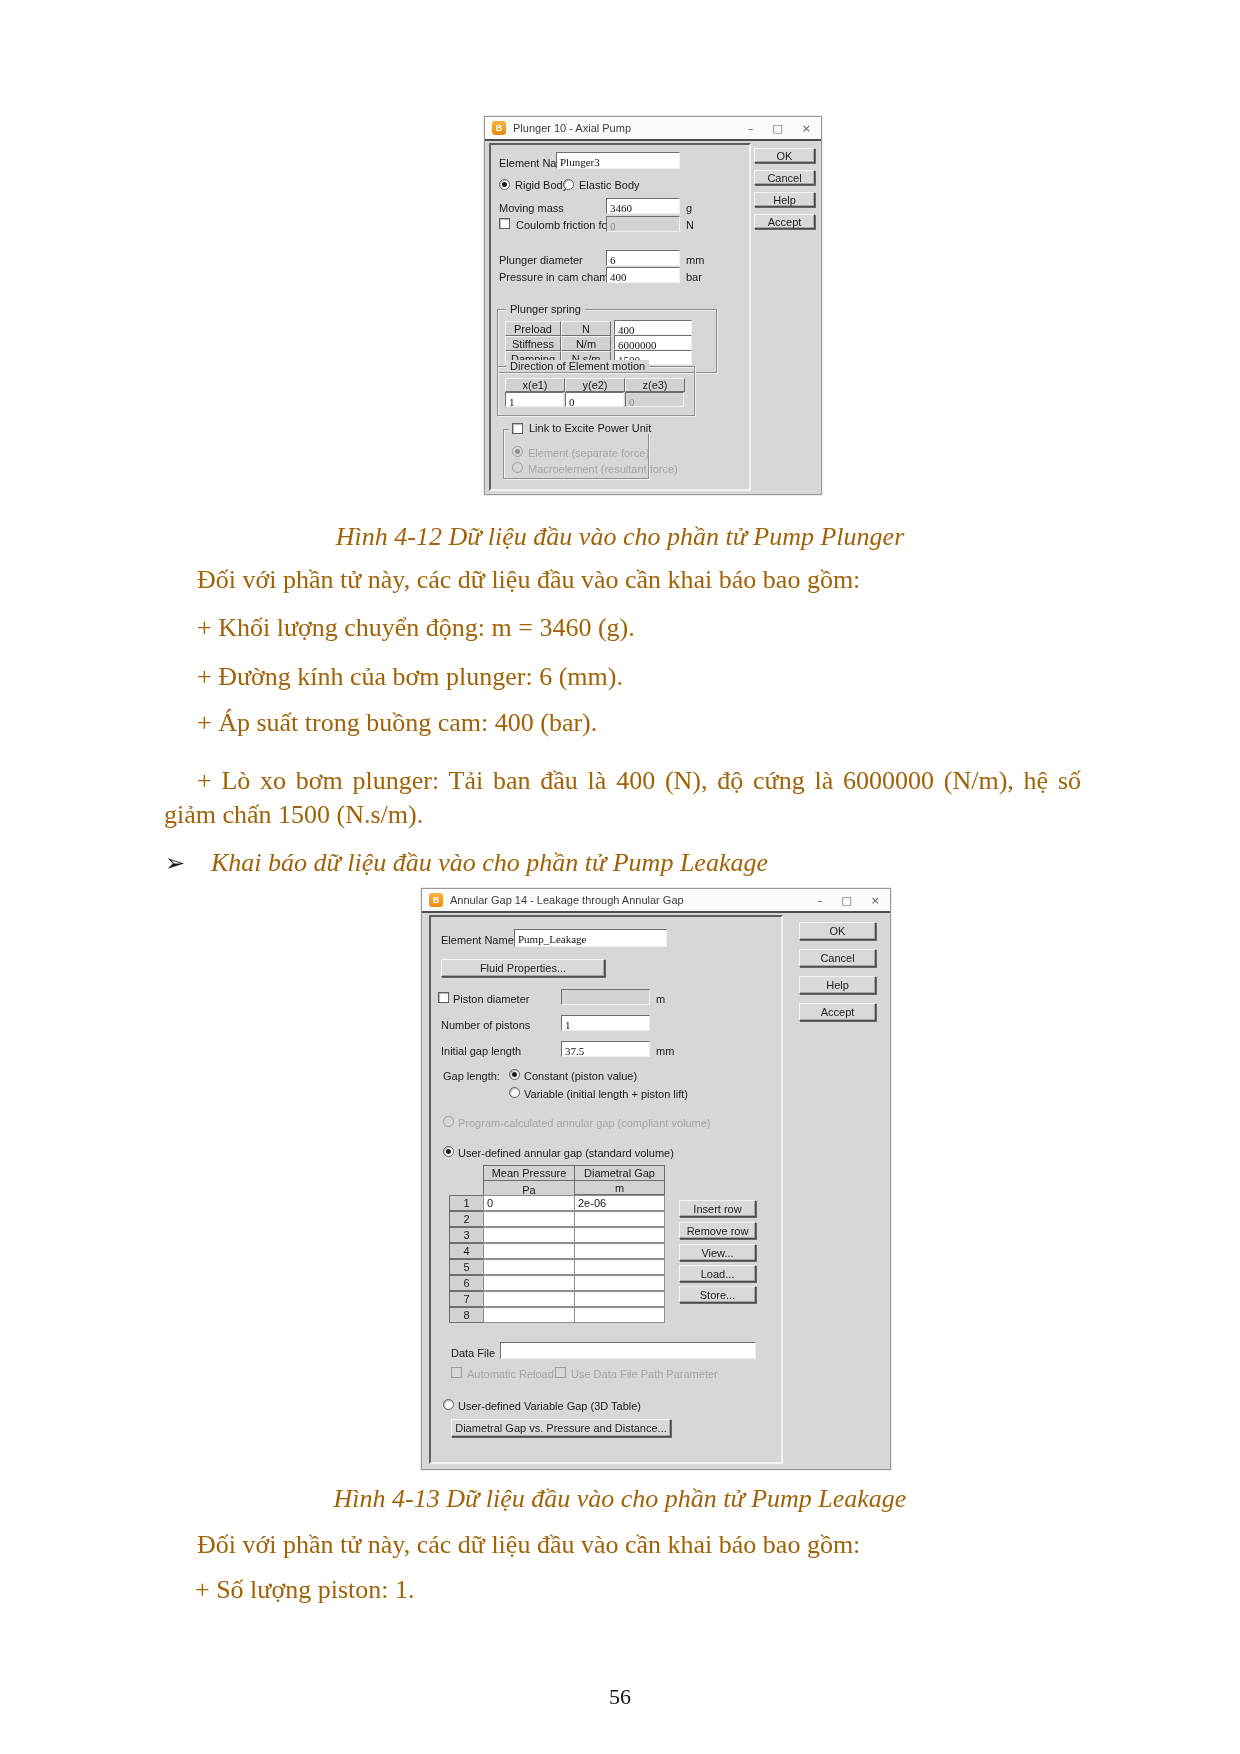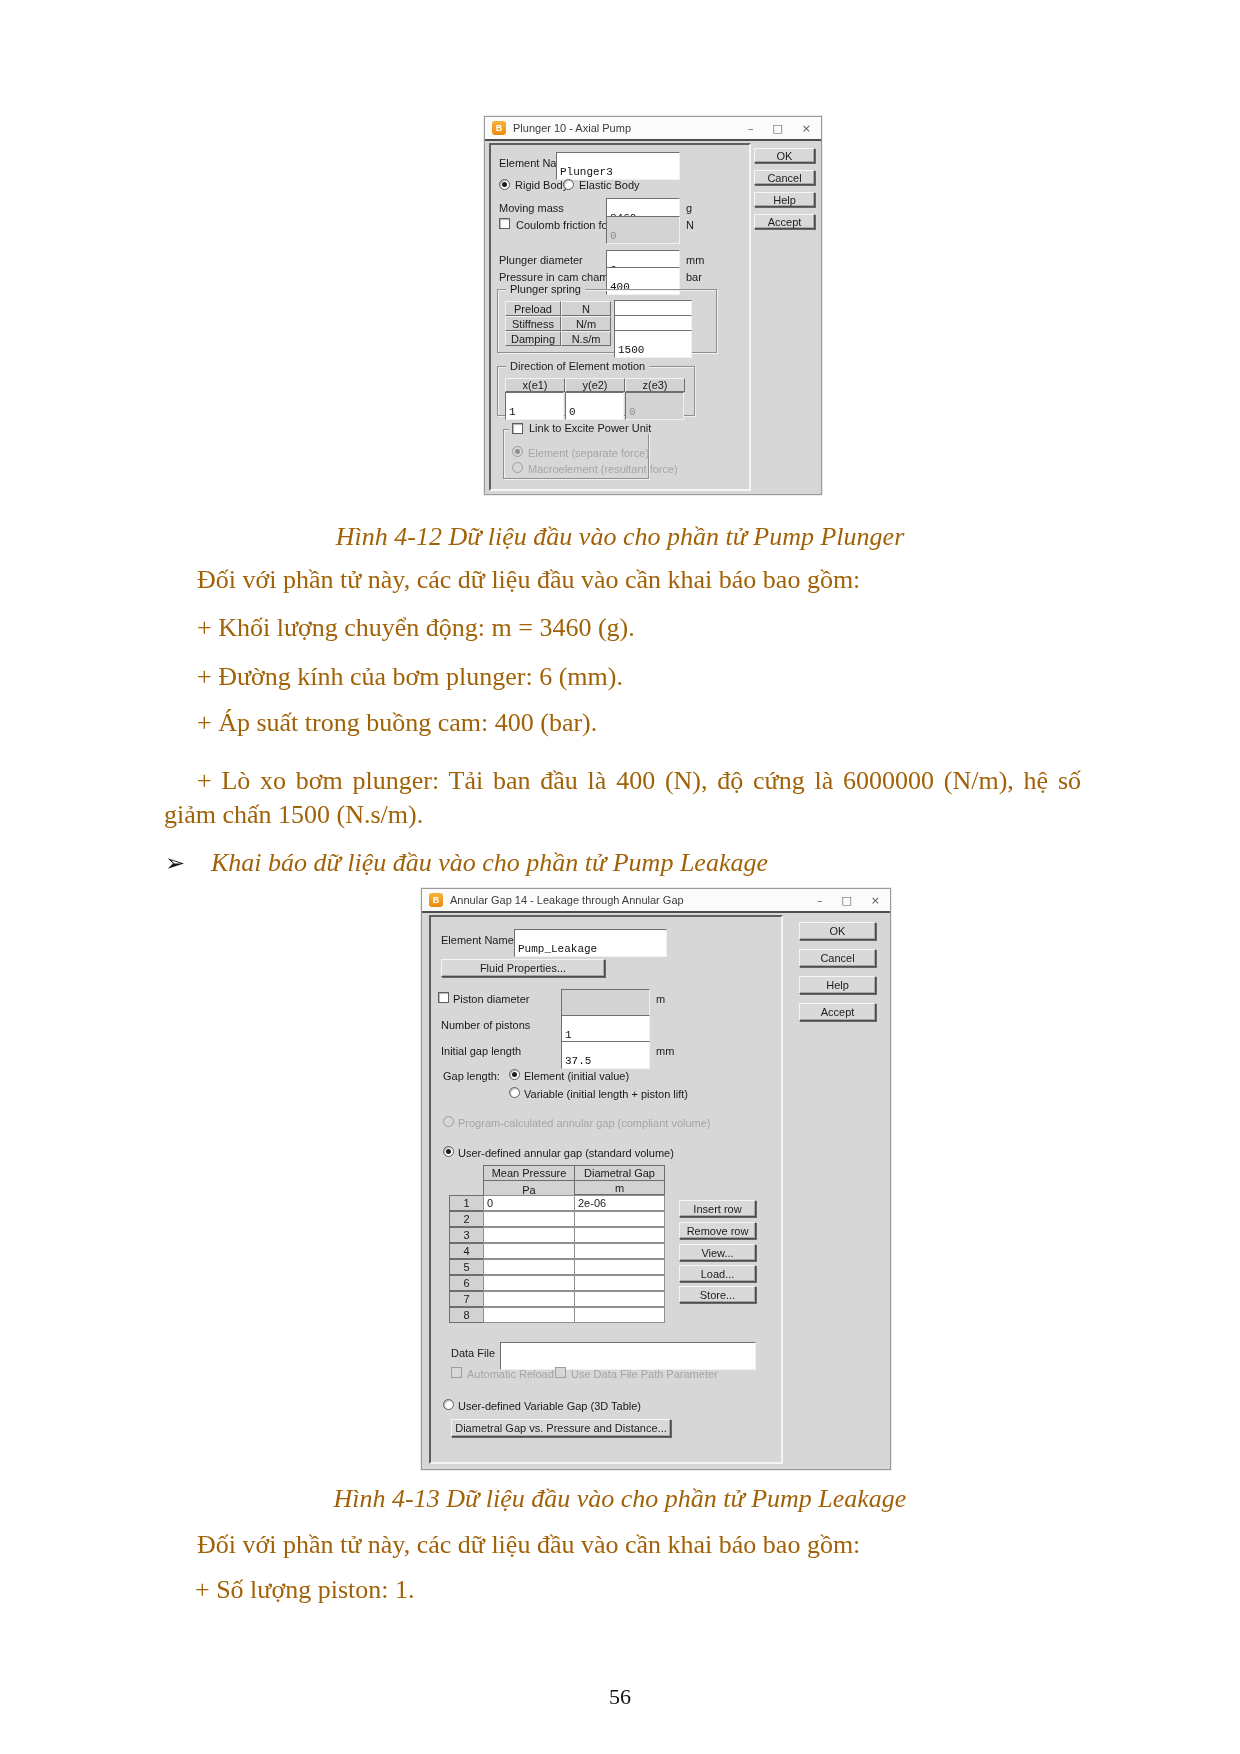--- a/index.html
+++ b/index.html
@@ -27,21 +27,21 @@
                   color:#5a5a5a; font-size:11px; font-family:"DejaVu Sans", sans-serif; }
   .win-controls span { cursor:default; }
 
   .panel { position:absolute; border-top:2px solid #5f5f5f; border-left:2px solid #5f5f5f;
            border-right:2px solid #f4f4f4; border-bottom:2px solid #f4f4f4; }
 
   .lbl { position:absolute; white-space:nowrap; line-height:12px; }
   .lbl.dis { color:#a5a5a5; }
 
   .inp { position:absolute; background:#ffffff; border:1px solid; border-color:#6f6f6f #f0f0f0 #f0f0f0 #6f6f6f;
-         font-family:Liberation Mono, monospace; font-size:11px; line-height:13px; padding:13px 3px; color:#111;
+         font-family:Liberation Serif, serif; font-size:11px; line-height:13px; padding:3px 3px; color:#111;
          white-space:nowrap; overflow:hidden; }
   .inp.dis { background:#d3d3d3; color:#8e8e8e; }
 
   .btn95 { position:absolute; background:#d9d9d9; border:1px solid; border-color:#f5f5f5 #4c4c4c #4c4c4c #f5f5f5;
            box-shadow:1px 1px 0 rgba(45,45,45,.65), inset -1px -1px 0 #a8a8a8;
            display:flex; align-items:center; justify-content:center; text-align:center;
            font-family:"Liberation Sans", sans-serif; font-size:11px; color:#1c1c1c; cursor:default; white-space:nowrap; }
 
   .grp { position:absolute; border:1px solid #8f8f8f; box-shadow:1px 1px 0 #f0f0f0, inset 1px 1px 0 #f0f0f0; }
   .legend { top:-7px; left:8px; background:#d7d7d7; padding:0 4px; }
@@ -96,21 +96,21 @@
   <span class="lbl" style="left:201px;top:102px">N</span>
 
   <span class="lbl" style="left:14px;top:137px">Plunger diameter</span>
   <span class="inp" style="left:121px;top:133px;width:74px;height:16px">6</span>
   <span class="lbl" style="left:201px;top:137px">mm</span>
 
   <span class="lbl" style="left:14px;top:154px">Pressure in cam chamber</span>
   <span class="inp" style="left:121px;top:150px;width:74px;height:16px">400</span>
   <span class="lbl" style="left:201px;top:154px">bar</span>
 
-  <div class="grp" style="left:12px;top:172px;width:220px;height:64px">
+  <div class="grp" style="left:12px;top:192px;width:220px;height:64px">
     <span class="lbl legend">Plunger spring</span>
     <span class="hcell" style="left:7px;top:11px;width:56px;height:15px">Preload</span>
     <span class="hcell" style="left:63px;top:11px;width:50px;height:15px">N</span>
     <span class="inp" style="left:116px;top:10px;width:78px;height:15px">400</span>
     <span class="hcell" style="left:7px;top:26px;width:56px;height:15px">Stiffness</span>
     <span class="hcell" style="left:63px;top:26px;width:50px;height:15px">N/m</span>
     <span class="inp" style="left:116px;top:25px;width:78px;height:15px">6000000</span>
     <span class="hcell" style="left:7px;top:41px;width:56px;height:15px">Damping</span>
     <span class="hcell" style="left:63px;top:41px;width:50px;height:15px">N.s/m</span>
     <span class="inp" style="left:116px;top:40px;width:78px;height:15px">1500</span>
@@ -177,21 +177,21 @@
 
   <span class="lbl" style="left:19px;top:130px">Number of pistons</span>
   <span class="inp" style="left:139px;top:126px;width:89px;height:16px">1</span>
 
   <span class="lbl" style="left:19px;top:156px">Initial gap length</span>
   <span class="inp" style="left:139px;top:152px;width:89px;height:16px">37.5</span>
   <span class="lbl" style="left:234px;top:156px">mm</span>
 
   <span class="lbl" style="left:21px;top:181px">Gap length:</span>
   <span class="radio sel" style="left:87px;top:180px"></span>
-  <span class="lbl" style="left:102px;top:181px">Element (initial value)</span>
+  <span class="lbl" style="left:102px;top:181px">Constant (piston value)</span>
   <span class="radio" style="left:87px;top:198px"></span>
   <span class="lbl" style="left:102px;top:199px">Variable (initial length + piston lift)</span>
 
   <span class="radio dis" style="left:21px;top:227px"></span>
   <span class="lbl dis" style="left:36px;top:228px">Program-calculated annular gap (compliant volume)</span>
 
   <span class="radio sel" style="left:21px;top:257px"></span>
   <span class="lbl" style="left:36px;top:258px">User-defined annular gap (standard volume)</span>
 
   <span class="fcell" style="left:61px;top:276px;width:92px;height:16px">Mean Pressure</span>

